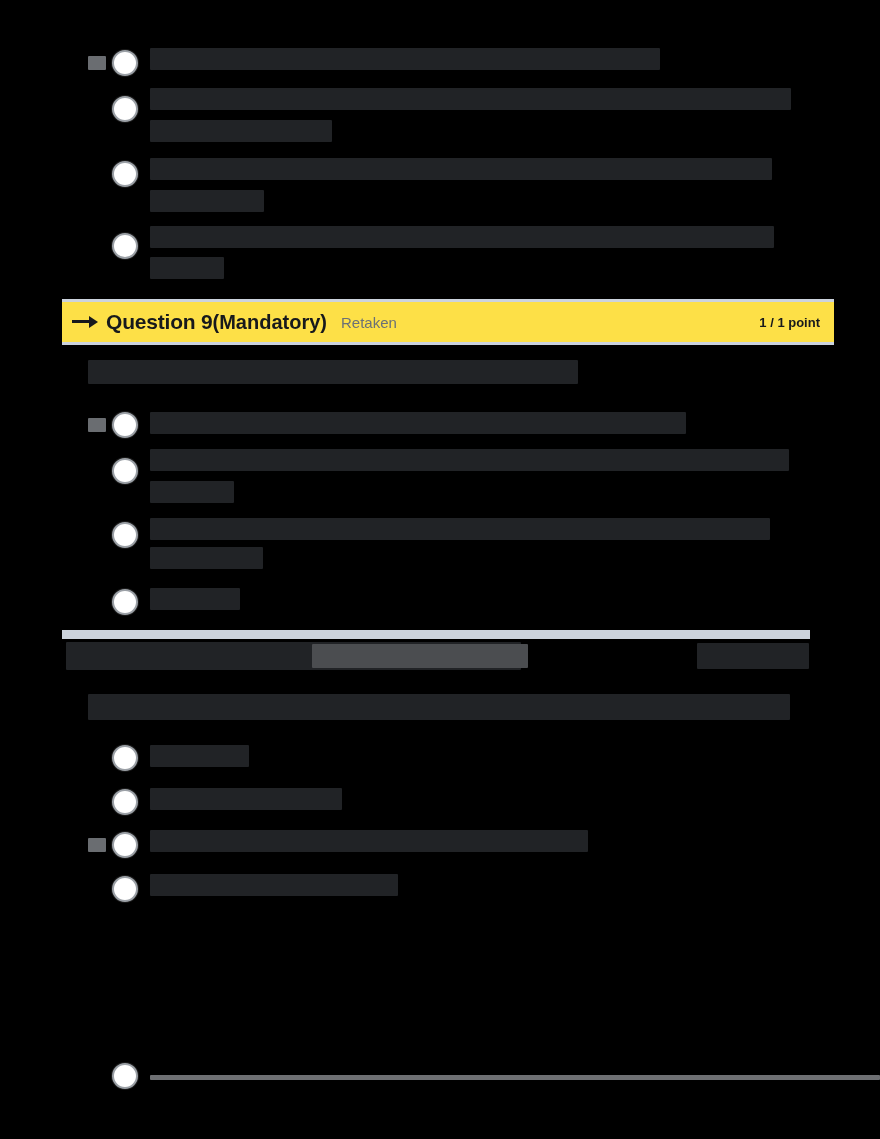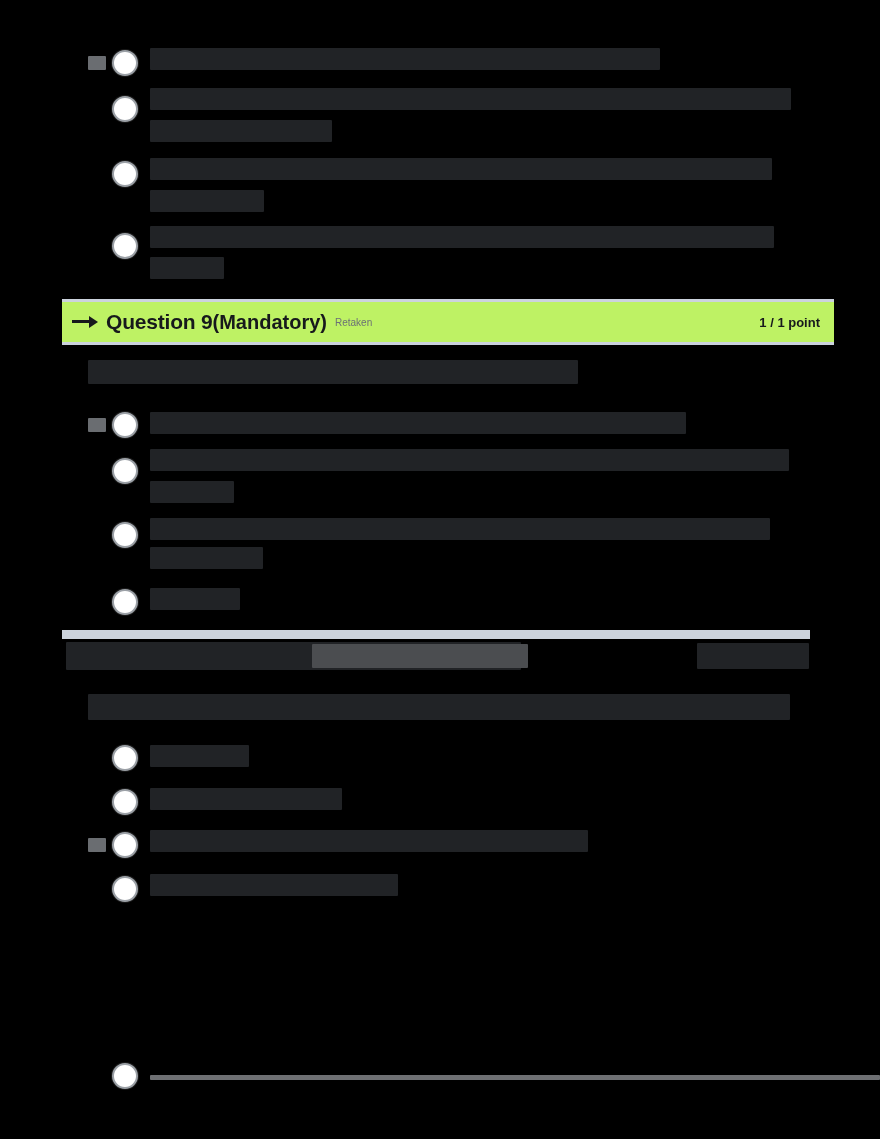--- a/index.html
+++ b/index.html
@@ -55,21 +55,21 @@
     background: #6a6d71;
     border-radius: 1px;
   }
 
   
   .qbar {
     position: absolute;
     left: 62px;
     width: 748px;
     height: 40px;
-    background: #bef264;
+    background: #fde047;
     border-top: 3px solid #ccd3dd;
     border-bottom: 3px solid #ccd3dd;
     box-sizing: content-box;
     display: flex;
     align-items: center;
     padding: 0 14px 0 10px;
   }
   .qbar .arrow-icon {
     flex: 0 0 auto;
     width: 28px;
@@ -100,23 +100,23 @@
     letter-spacing: -0.2px;
     white-space: nowrap;
   }
   .qbar .q-mand {
     font-size: 20px;
     font-weight: bold;
     color: #17191c;
     white-space: nowrap;
   }
   .qbar .q-status {
-    font-size: 10px;
+    font-size: 15px;
     color: #6b7076;
-    margin-left: 8px;
+    margin-left: 14px;
     white-space: nowrap;
   }
   .qbar .q-spacer { flex: 1 1 auto; }
   .qbar .q-points {
     font-size: 13px;
     font-weight: bold;
     color: #17191c;
     white-space: nowrap;
   }
 

